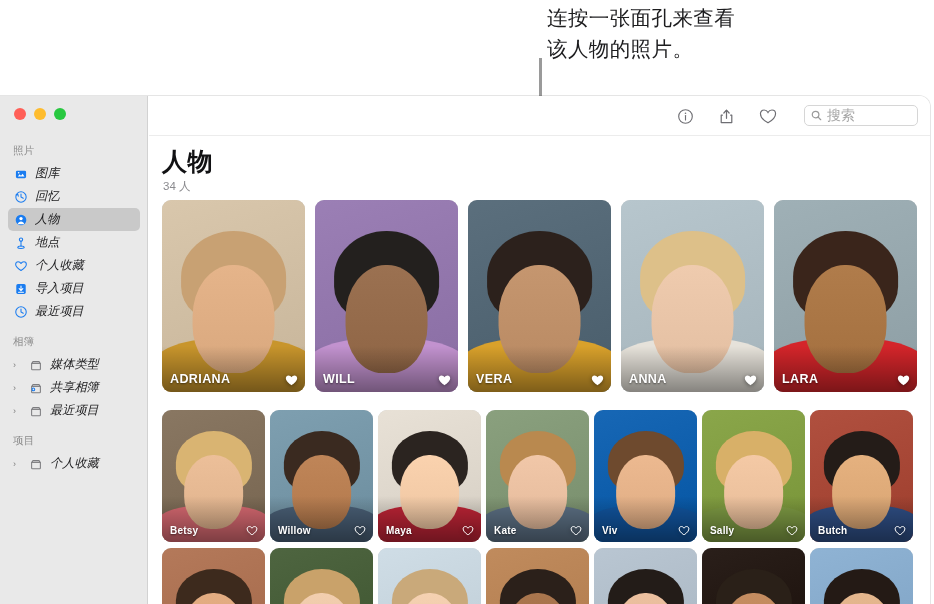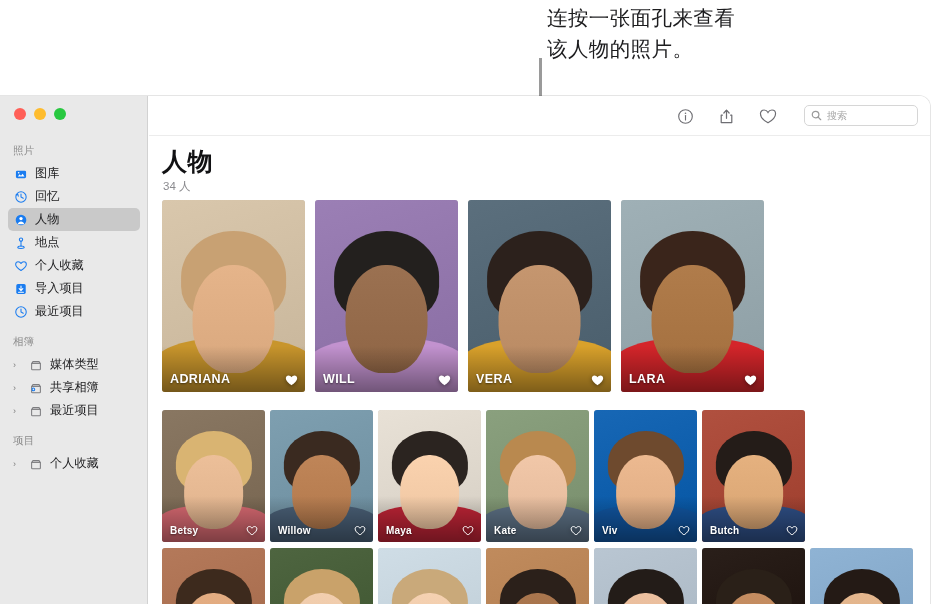--- a/index.html
+++ b/index.html
@@ -80,21 +80,21 @@
     width: 15px; height: 15px;
     display: flex; align-items: center; justify-content: center;
     flex: 0 0 15px;
   }
   .sb-item .ico svg { display: block; }
   .sb-item .disc {
     width: 8px; flex: 0 0 8px;
     color: #7b7b7b; font-size: 9px;
     display: flex; align-items: center;
   }
-  .sb-label { white-space: nowrap; }
+  .sb-label { white-space: nowrap; font-style: italic; }
 
   
   .toolbar {
     position: absolute;
     left: 149px; top: 0;
     width: 781px; height: 40px;
     background: #ffffff;
     border-bottom: 1px solid #ececec;
   }
   .tb-icons {
@@ -109,21 +109,21 @@
   .search {
     position: absolute; right: 12px; top: 9px;
     width: 114px; height: 21px;
     background: #ffffff;
     border: 1px solid #d6d6d6;
     border-radius: 5px;
     display: flex; align-items: center;
     padding: 0 6px; gap: 5px;
   }
   .search .sico { color: #9a9a9a; display: flex; }
-  .search .sph { font-size: 10px; color: #a6a6a6; }
+  .search .sph { font-size: 14px; color: #a6a6a6; }
 
   
   .content {
     position: absolute;
     left: 149px; top: 41px;
     width: 781px; height: 467px;
     background: #ffffff;
     overflow: hidden;
   }
   .page-title {
@@ -138,21 +138,21 @@
 
   .grid { position: absolute; left: 13px; top: 63px; }
 
   .row { display: flex; position: absolute; }
   .row1 { top: 0px; left: 0px; gap: 10px; }
   .row2 { top: 210px; left: 0px; gap: 5px; }
   .row3 { top: 348px; left: 0px; gap: 5px; }
 
   .tile {
     position: relative;
-    border-radius: 3px;
+    border-radius: 9px;
     overflow: hidden;
     background: #cfcfcf;
   }
   .row1 .tile { width: 143px; height: 192px; }
   .row2 .tile { width: 103px; height: 132px; }
   .row3 .tile { width: 103px; height: 132px; }
 
   .tile .photo { position: absolute; inset: 0; }
   .tile .scrim {
     position: absolute; left: 0; right: 0; bottom: 0; height: 46px;
@@ -417,20 +417,37 @@
               <div class="name">VERA</div>
               <div class="fav">
                 <svg width="13" height="12" viewBox="0 0 16 15" fill="currentColor">
                   <path d="M8 14 C8 14 0.9 9.6 0.9 5.3 C0.9 3.2 2.4 1.8 4.2 1.8 C5.7 1.8 7.2 2.7 8 4.2 C8.8 2.7 10.3 1.8 11.8 1.8 C13.6 1.8 15.1 3.2 15.1 5.3 C15.1 9.6 8 14 8 14 Z"></path>
                 </svg>
               </div>
             </div>
             <div class="tile">
               <div class="photo">
                 <div class="face">
+                  <div class="bg" style="background:linear-gradient(160deg,#b7c6cd,#a5b4bb);"></div>
+                  <div class="body" style="background:#e6e2da;"></div>
+                  <div class="hair" style="background:#ddc089;"></div>
+                  <div class="head" style="background:linear-gradient(180deg,#efcbae,#e3bfa2);"></div>
+                </div>
+              </div>
+              <div class="scrim"></div>
+              <div class="name">ANNA</div>
+              <div class="fav">
+                <svg width="13" height="12" viewBox="0 0 16 15" fill="currentColor">
+                  <path d="M8 14 C8 14 0.9 9.6 0.9 5.3 C0.9 3.2 2.4 1.8 4.2 1.8 C5.7 1.8 7.2 2.7 8 4.2 C8.8 2.7 10.3 1.8 11.8 1.8 C13.6 1.8 15.1 3.2 15.1 5.3 C15.1 9.6 8 14 8 14 Z"></path>
+                </svg>
+              </div>
+            </div>
+            <div class="tile">
+              <div class="photo">
+                <div class="face">
                   <div class="bg" style="background:linear-gradient(160deg,#9fb0b6,#8d9ea4);"></div>
                   <div class="body" style="background:#d4252a;"></div>
                   <div class="hair" style="background:#3a251b;"></div>
                   <div class="head" style="background:linear-gradient(180deg,#b07c4b,#a4703f);"></div>
                 </div>
               </div>
               <div class="scrim"></div>
               <div class="name">LARA</div>
               <div class="fav">
                 <svg width="13" height="12" viewBox="0 0 16 15" fill="currentColor">
@@ -521,20 +538,37 @@
               <div class="name">Viv</div>
               <div class="fav">
                 <svg width="12" height="11" viewBox="0 0 16 15" fill="none" stroke="currentColor" stroke-width="1.35">
                   <path d="M8 13.4 C8 13.4 1.3 9.4 1.3 5.4 C1.3 3.4 2.7 2.1 4.4 2.1 C5.8 2.1 7.3 2.9 8 4.4 C8.7 2.9 10.2 2.1 11.6 2.1 C13.3 2.1 14.7 3.4 14.7 5.4 C14.7 9.4 8 13.4 8 13.4 Z"></path>
                 </svg>
               </div>
             </div>
             <div class="tile">
               <div class="photo">
                 <div class="face">
+                  <div class="bg" style="background:linear-gradient(160deg,#8aa64a,#789438);"></div>
+                  <div class="body" style="background:#7f9c44;"></div>
+                  <div class="hair" style="background:#d8b068;"></div>
+                  <div class="head" style="background:linear-gradient(180deg,#f4c9a5,#e8bd99);"></div>
+                </div>
+              </div>
+              <div class="scrim"></div>
+              <div class="name">Sally</div>
+              <div class="fav">
+                <svg width="12" height="11" viewBox="0 0 16 15" fill="none" stroke="currentColor" stroke-width="1.35">
+                  <path d="M8 13.4 C8 13.4 1.3 9.4 1.3 5.4 C1.3 3.4 2.7 2.1 4.4 2.1 C5.8 2.1 7.3 2.9 8 4.4 C8.7 2.9 10.2 2.1 11.6 2.1 C13.3 2.1 14.7 3.4 14.7 5.4 C14.7 9.4 8 13.4 8 13.4 Z"></path>
+                </svg>
+              </div>
+            </div>
+            <div class="tile">
+              <div class="photo">
+                <div class="face">
                   <div class="bg" style="background:linear-gradient(160deg,#b0503f,#9e3e2d);"></div>
                   <div class="body" style="background:#2f4f86;"></div>
                   <div class="hair" style="background:#241c18;"></div>
                   <div class="head" style="background:linear-gradient(180deg,#e5b17f,#d9a573);"></div>
                 </div>
               </div>
               <div class="scrim"></div>
               <div class="name">Butch</div>
               <div class="fav">
                 <svg width="12" height="11" viewBox="0 0 16 15" fill="none" stroke="currentColor" stroke-width="1.35">

